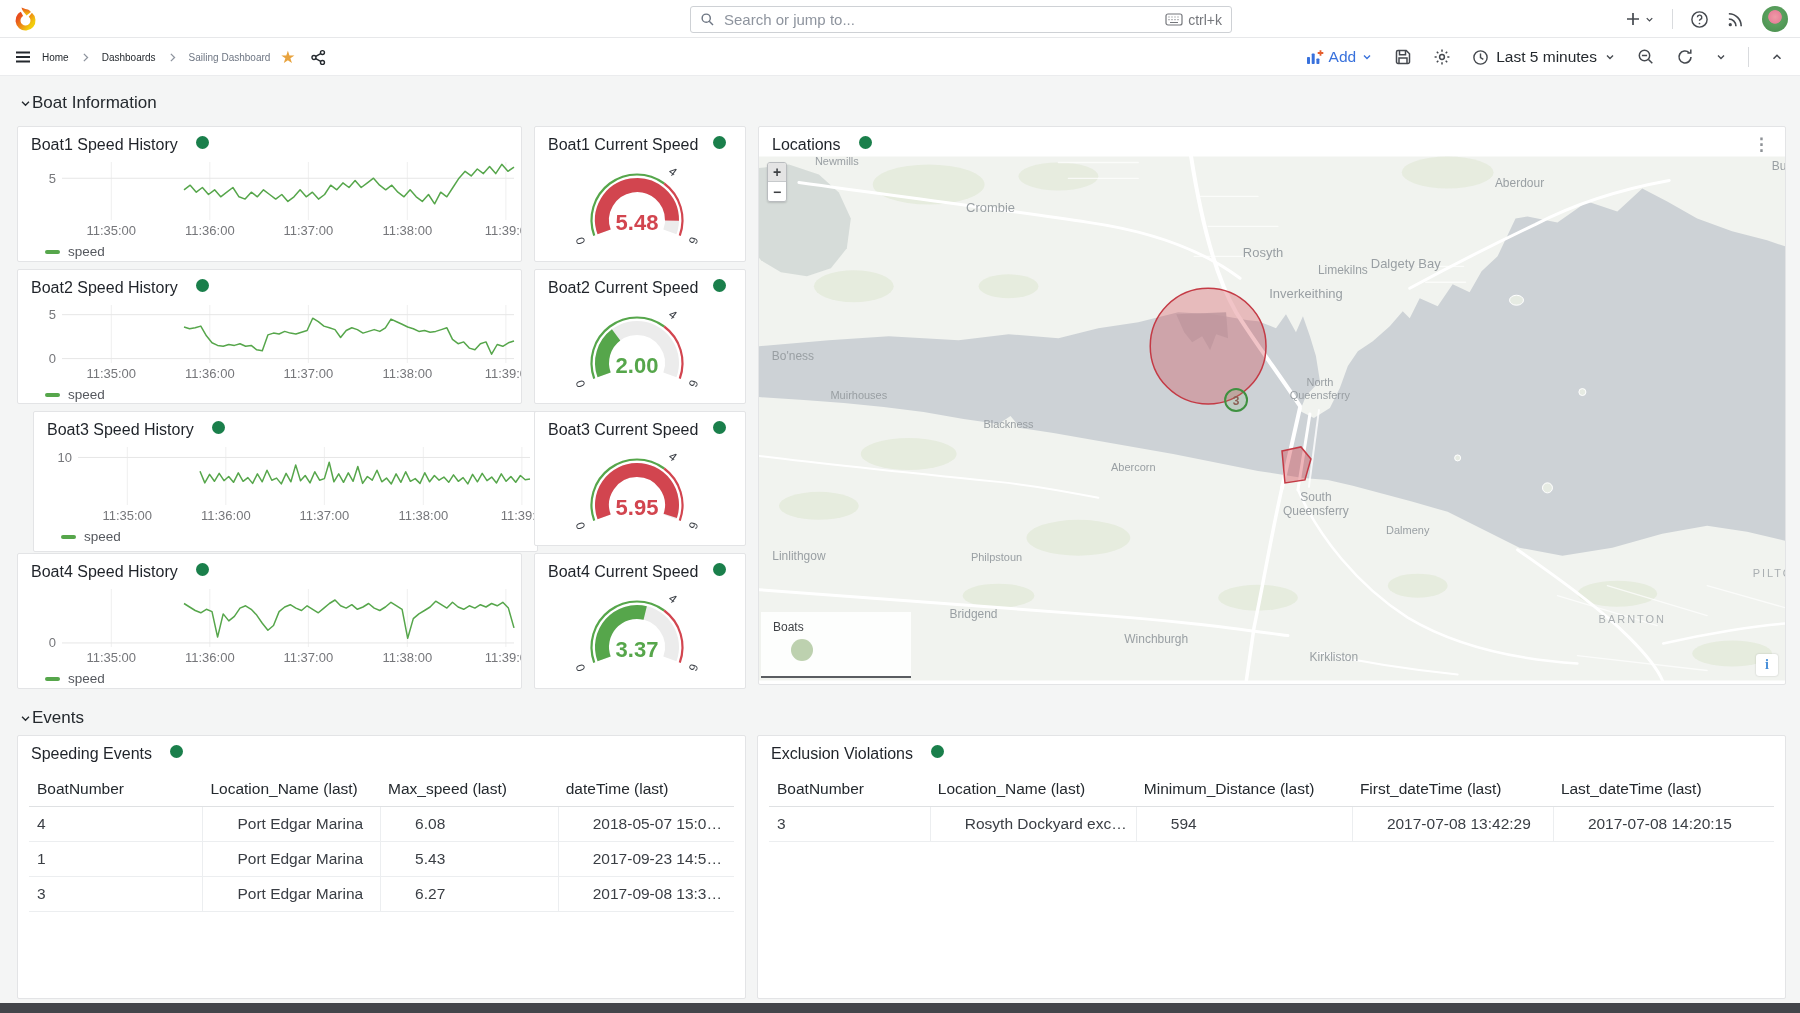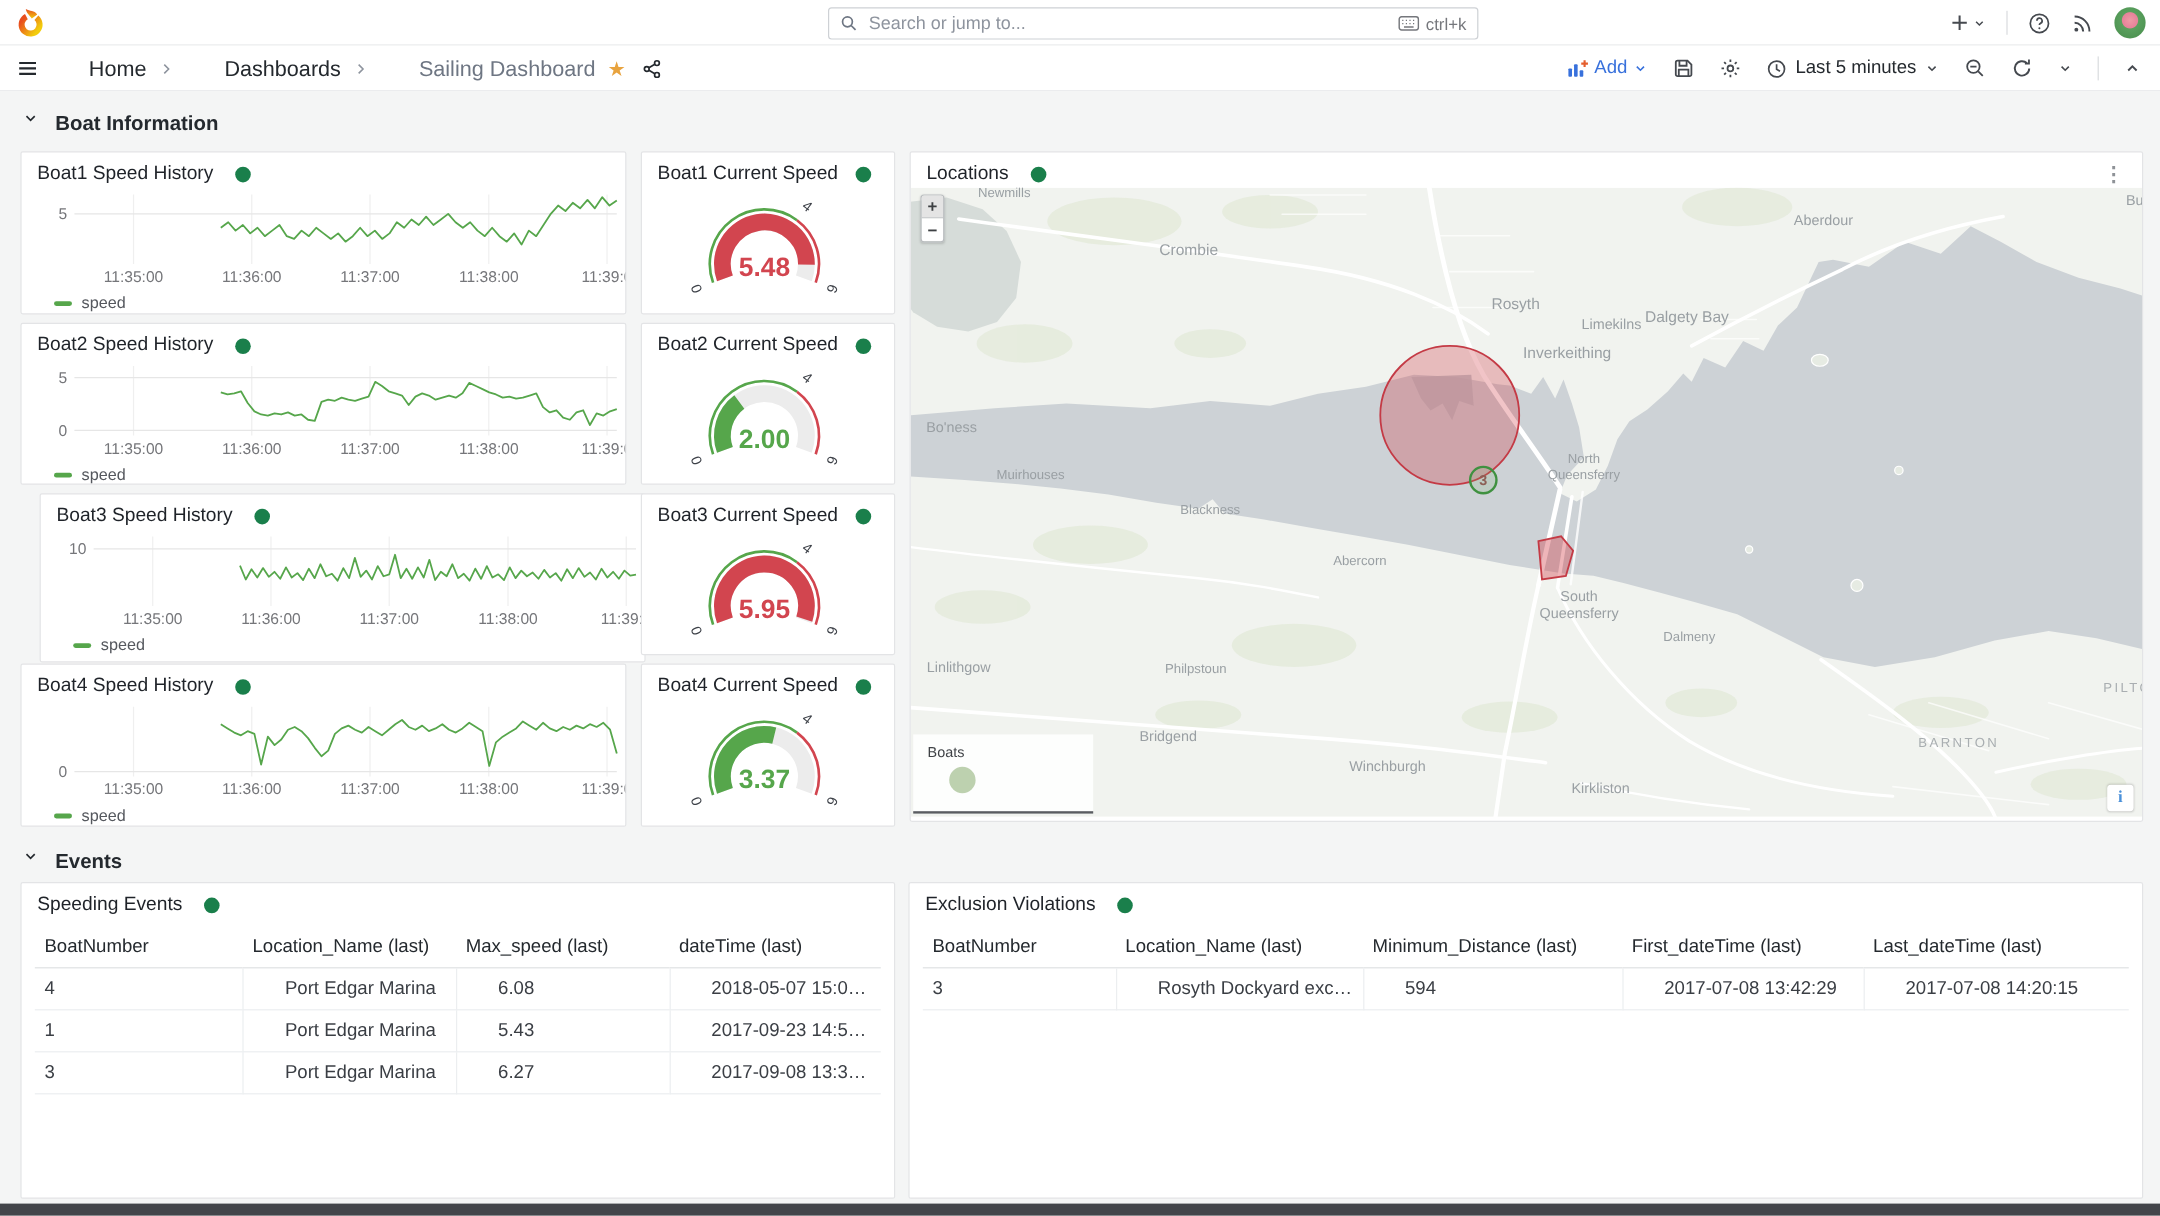--- a/index.html
+++ b/index.html
@@ -3,34 +3,34 @@
 <meta charset="utf-8">
 <style>
   * { margin:0; padding:0; box-sizing:border-box; }
   html,body { width:1800px; height:1013px; overflow:hidden; font-family:"Liberation Sans",sans-serif; background:#f4f5f5; }
   .bar { position:absolute; left:0; width:1800px; background:#fff; }
   #topbar { top:0; height:38px; border-bottom:1px solid #e7e8ea; }
   #toolbar { top:38px; height:38px; border-bottom:1px solid #ebecee; }
   #dash { position:absolute; top:76px; left:0; width:1800px; height:927px; background:#f4f5f5; }
   #bottombar { position:absolute; top:1003px; left:0; width:1800px; height:10px; background:#43454a; }
   .panel { position:absolute; background:#fff; border:1px solid #e3e4e6; border-radius:2px; }
-  .ptitle { display:flex; align-items:center; gap:18px; padding:9px 13px 2px 13px; font-size:16px; font-weight:500; color:#1f2329; white-space:nowrap; }
+  .ptitle { display:flex; gap:18px; padding:9px 13px 2px 13px; font-size:16px; font-weight:500; color:#1f2329; white-space:nowrap; }
   .hdot { width:13px; height:13px; border-radius:50%; background:#1a7f4b; flex:0 0 auto; }
   .kebab { margin-left:auto; color:#8e9297; font-size:17px; font-weight:bold; cursor:pointer; line-height:1; padding:0 2px; }
-  .sechdr { position:absolute; display:flex; gap:15px; font-size:17px; font-weight:700; color:#24292e; cursor:pointer; }
+  .sechdr { position:absolute; display:flex; align-items:center; gap:1px; font-size:17px; font-weight:400; color:#24292e; cursor:pointer; }
   .legend { display:flex; align-items:center; gap:8px; margin:0 0 0 27px; font-size:13.5px; color:#55585e; }
   .legbar { width:15px; height:4px; border-radius:2px; background:#56a64b; }
   
   .icon { color:#45494f; display:inline-flex; align-items:center; justify-content:center; cursor:pointer; }
   #searchbox { position:absolute; left:690px; top:6px; width:542px; height:27px; border:1px solid #ced1d5; border-radius:3px; background:#fff; display:flex; align-items:center; padding:0 9px; gap:8px; color:#8e949e; font-size:15px; cursor:text; }
   #searchbox .short { margin-left:auto; display:flex; align-items:center; gap:5px; color:#75777c; font-size:14px; }
   .tb-right { position:absolute; right:12px; top:0; height:38px; display:flex; align-items:center; gap:17px; }
   .vdiv { width:1px; height:20px; background:#d9dbde; }
   .crumbs { position:absolute; left:14px; top:0; height:38px; display:flex; align-items:center; gap:10px; }
-  .crumb { font-size:18px; color:#24292e; cursor:pointer;margin-left:32px; }
+  .crumb { font-size:10px; color:#24292e; cursor:pointer; }
   .crumb.cur { color:#6e7683; }
   .star { color:#e8a33e; font-size:17px; cursor:pointer; }
   .tool-right { position:absolute; right:16px; top:0; height:38px; display:flex; align-items:center; gap:21px; }
   .addgrp { display:flex; align-items:center; gap:5px; color:#3871dc; font-size:15.5px; font-weight:500; cursor:pointer; }
   .timegrp { display:flex; align-items:center; gap:7px; color:#24292e; font-size:15.5px; cursor:pointer; }
   
   #mappanel .maparea { position:relative; width:1026px; height:525px; overflow:hidden; }
   .zoomctl { position:absolute; left:8px; top:6px; width:20px; border:1px solid #b9bcbf; border-radius:3px; overflow:hidden; box-shadow:0 1px 2px rgba(0,0,0,.15); }
   .zoomctl div { height:19px; display:flex; align-items:center; justify-content:center; font-size:14px; font-weight:bold; color:#3d4043; cursor:pointer; }
   .zin { background:#e4e4e4; border-bottom:1px solid #c6c9cb; }

